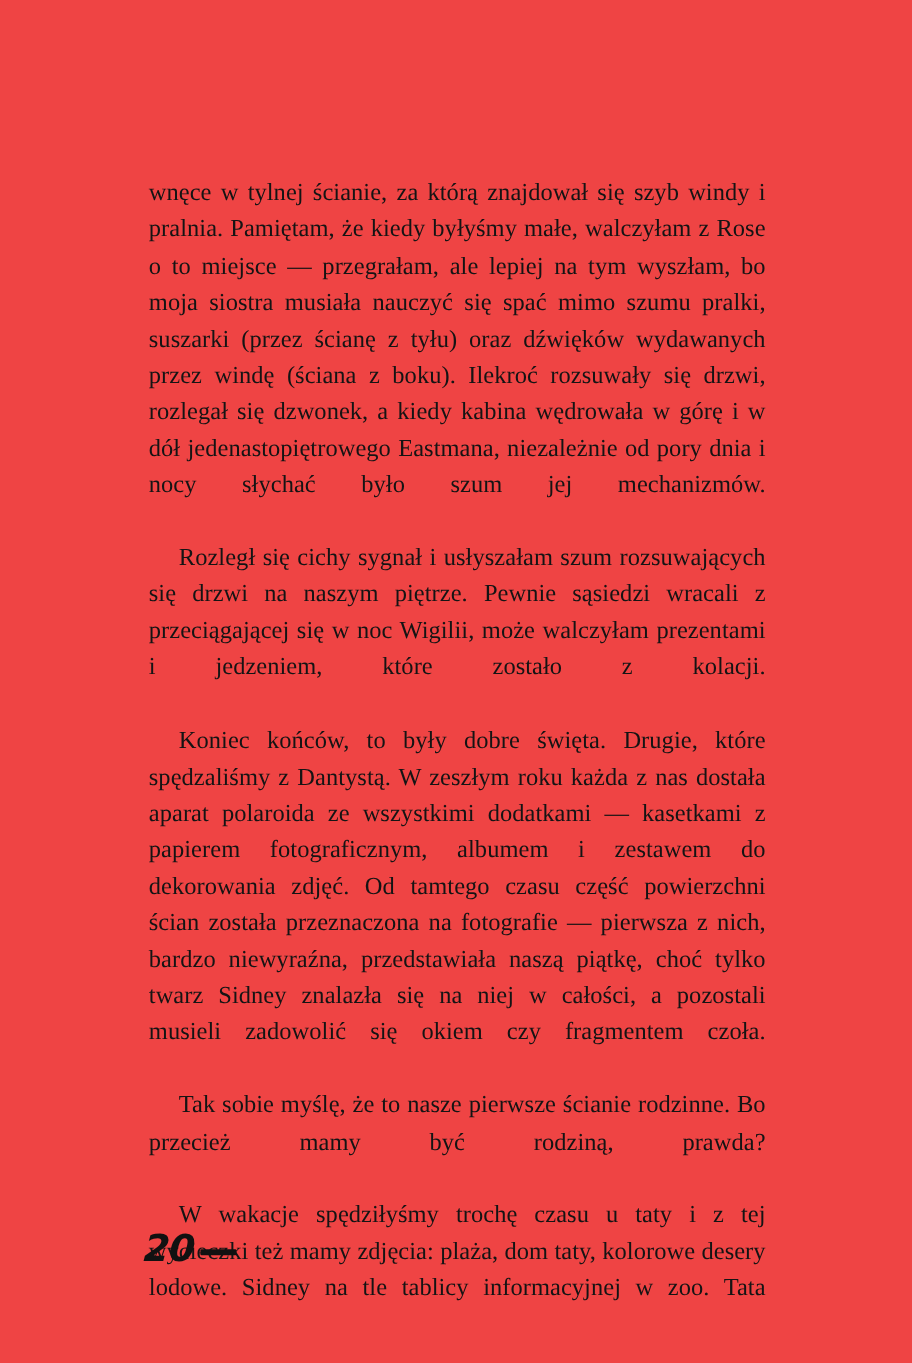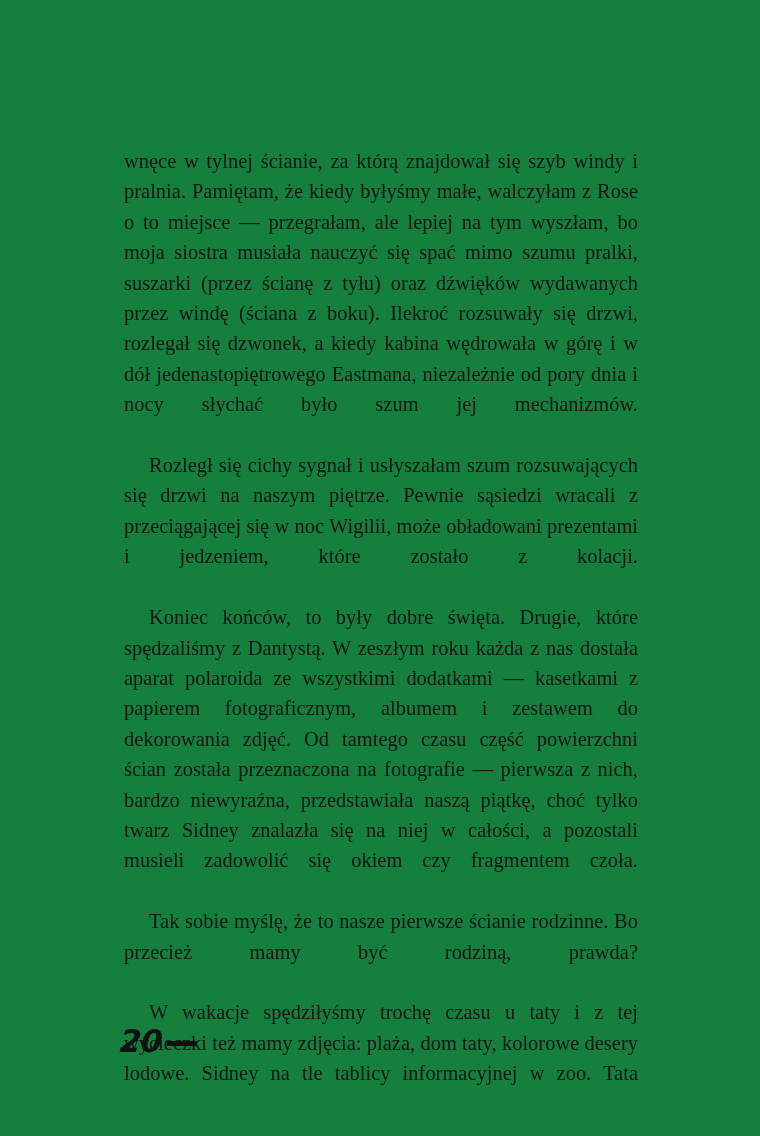--- a/index.html
+++ b/index.html
@@ -13,21 +13,21 @@
     position: relative;
     overflow: hidden;
     font-family: "Liberation Serif", "DejaVu Serif", serif;
     color: #141414;
     -webkit-font-smoothing: antialiased;
   }
 
   .page {
     position: absolute;
     inset: 0;
-    background: #15803d;
+    background: #ef4444;
   }
 
   .text-block {
     position: absolute;
     left: 124px;
     top: 146px;
     width: 514px;
   }
 
   .para {
@@ -80,21 +80,21 @@
     margin-top: 4px;
   }
 </style>
 </head>
 <body>
 
 <div class="page">
 
   <div class="text-block">
     <p class="para">wnęce w tylnej ścianie, za którą znajdował się szyb windy i pralnia. Pamiętam, że kiedy byłyśmy małe, walczyłam z Rose o to miejsce — przegrałam, ale lepiej na tym wyszłam, bo moja siostra musiała nauczyć się spać mimo szumu pralki, suszarki (przez ścianę z tyłu) oraz dźwięków wydawanych przez windę (ściana z boku). Ilekroć rozsuwały się drzwi, rozlegał się dzwonek, a kiedy kabina wędrowała w górę i w dół jedenastopiętrowego Eastmana, niezależnie od pory dnia i nocy słychać było szum jej mechanizmów.</p>
-    <p class="para indent">Rozległ się cichy sygnał i usłyszałam szum rozsuwających się drzwi na naszym piętrze. Pewnie sąsiedzi wracali z przeciągającej się w noc Wigilii, może obładowani prezentami i jedzeniem, które zostało z kolacji.</p>
+    <p class="para indent">Rozległ się cichy sygnał i usłyszałam szum rozsuwających się drzwi na naszym piętrze. Pewnie sąsiedzi wracali z przeciągającej się w noc Wigilii, może walczyłam prezentami i jedzeniem, które zostało z kolacji.</p>
     <p class="para indent">Koniec końców, to były dobre święta. Drugie, które spędzaliśmy z Dantystą. W zeszłym roku każda z nas dostała aparat polaroida ze wszystkimi dodatkami — kasetkami z papierem fotograficznym, albumem i zestawem do dekorowania zdjęć. Od tamtego czasu część powierzchni ścian została przeznaczona na fotografie — pierwsza z nich, bardzo niewyraźna, przedstawiała naszą piątkę, choć tylko twarz Sidney znalazła się na niej w całości, a pozostali musieli zadowolić się okiem czy fragmentem czoła.</p>
     <p class="para indent">Tak sobie myślę, że to nasze pierwsze ścianie rodzinne. Bo przecież mamy być rodziną, prawda?</p>
     <p class="para indent">W wakacje spędziłyśmy trochę czasu u taty i z tej wycieczki też mamy zdjęcia: plaża, dom taty, kolorowe desery lodowe. Sidney na tle tablicy informacyjnej w zoo. Tata</p>
   </div>
 
   <div class="page-number">
     <span class="page-number-value">20</span>
     <span class="page-number-rule"></span>
   </div>
 

